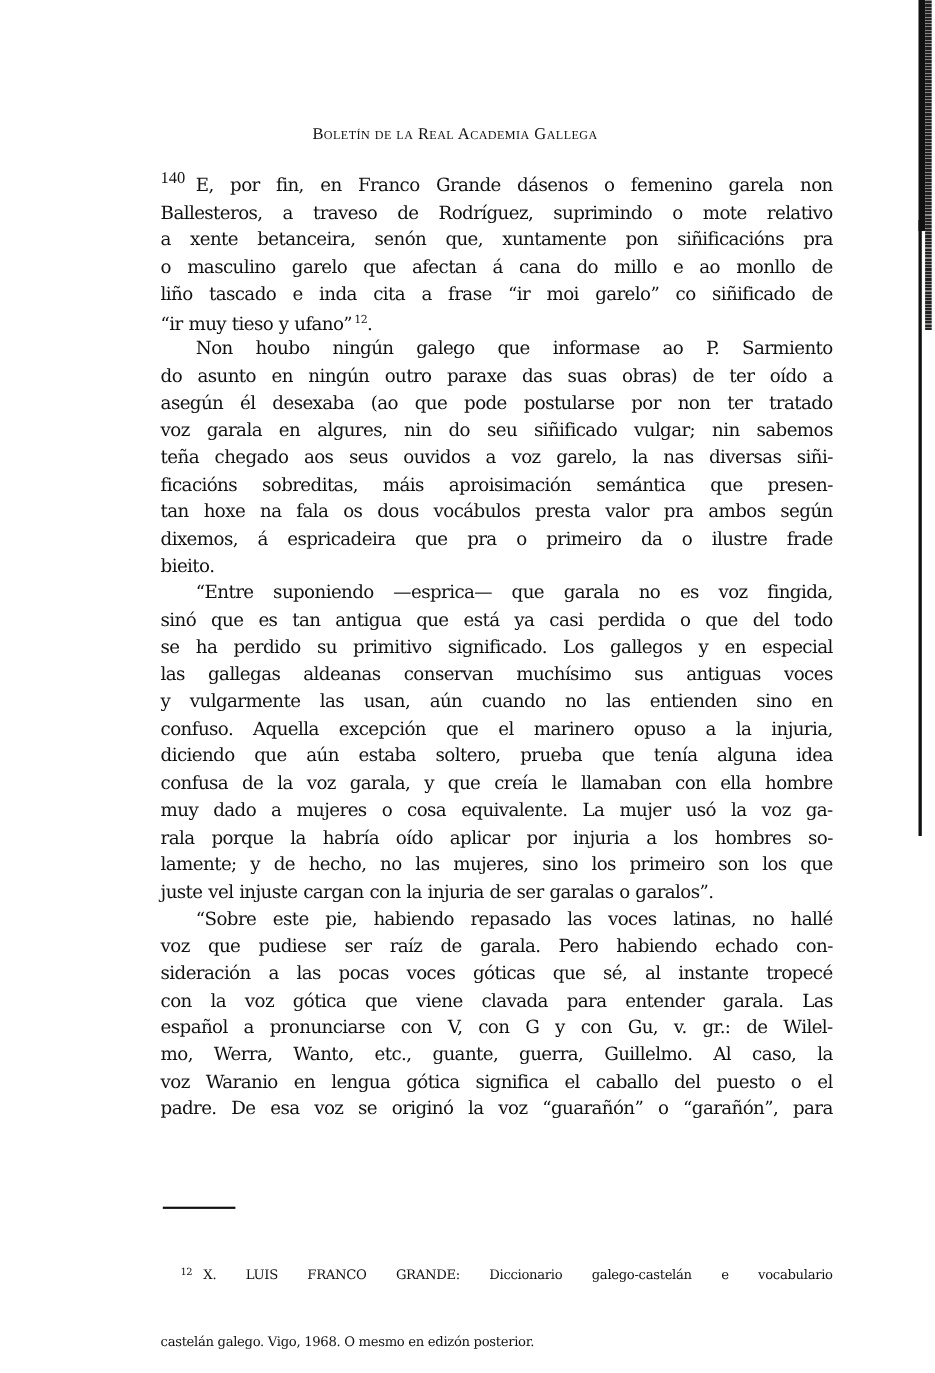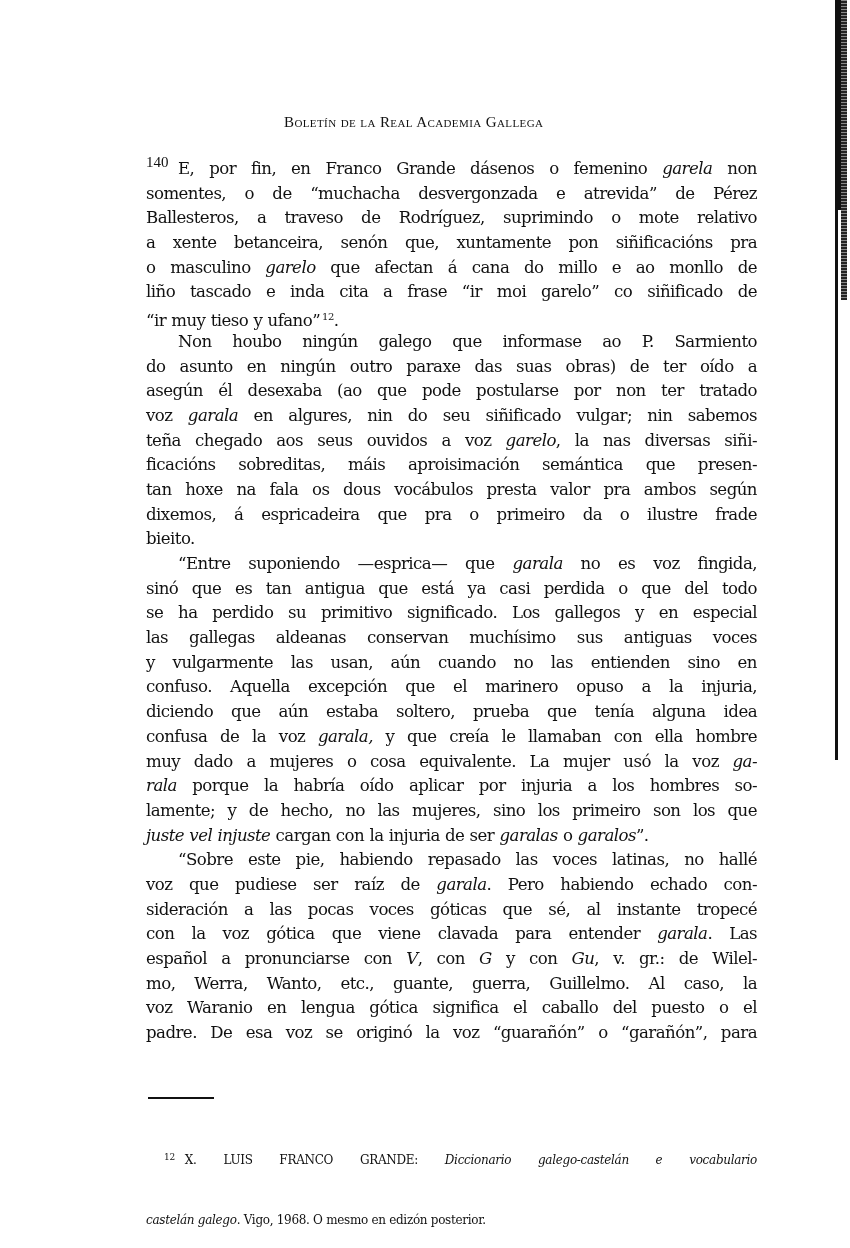--- a/index.html
+++ b/index.html
@@ -5,21 +5,21 @@
   html, body { margin: 0; padding: 0; background: #ffffff; }
   body { width: 850px; height: 1248px; position: relative; overflow: hidden; color: #111; font-family: "DejaVu Serif", "Liberation Serif", serif; }
   .page { position: absolute; left: 0; top: 0; width: 850px; height: 1248px; }
   .header { position: absolute; left: 146px; top: 114px; width: 612px; height: 20px; font-family: "Liberation Serif", serif; }
   .page-number { position: absolute; left: 0; top: 0; font-size: 15px; margin-top: 40px; }
   .running-title { position: absolute; left: 138px; top: 0; font-size: 15px; font-variant: small-caps; letter-spacing: 0.4px; }
   .body-text { position: absolute; left: 146px; top: 157px; width: 611px; font-family: "DejaVu Serif", serif; font-size: 16.6px; line-height: 24.7px; letter-spacing: -0.55px; word-spacing: 0.5px; }
   .line { display: block; white-space: nowrap; text-align: justify; text-align-last: justify; height: 24.7px; }
   .line.last { text-align-last: left; }
   .line.indent { padding-left: 32px; }
-  em, .it { font-style: italic; }
+  em, .it { }
   .footnote-rule { position: absolute; left: 148px; top: 1097px; width: 66px; height: 1.5px; background: #111; }
   .footnote { position: absolute; left: 146px; top: 1103px; width: 611px; font-family: "DejaVu Serif", serif; font-size: 12px; line-height: 17px; letter-spacing: -0.3px; }
   .footnote .line { height: 17px; margin-top: 46px; }
   .footnote .line.indent { padding-left: 18px; }
   .fn-mark { font-size: 9px; vertical-align: 4px; margin-right: 10px; }
   .ref-mark { font-size: 10px; vertical-align: 6px; margin-left: 2px; }
   .scan-edge { position: absolute; left: 835px; top: 0; width: 15px; height: 760px; }
   .edge-band-1 { position: absolute; left: 0; top: 0; width: 6px; height: 210px; background: #111; }
   .edge-band-2 { position: absolute; left: 6px; top: 0; width: 6px; height: 300px; background: repeating-linear-gradient(0deg, #222 0px, #222 2px, #888 2px, #888 3px); }
   .edge-line { position: absolute; left: 0; top: 200px; width: 3px; height: 560px; background: #111; }
@@ -29,21 +29,20 @@
 
 <div class="page">
 
   <div class="header">
     <span class="page-number">140</span>
     <span class="running-title">Boletín de la Real Academia Gallega</span>
   </div>
 
   <div class="body-text" id="body-text">
       <span class="line indent"><span>E, por fin, en Franco Grande dásenos o femenino </span><span class="it">garela</span><span> non</span></span>
-      <span class="line"><span>somentes, o de “muchacha desvergonzada e atrevida” de Pérez</span></span>
       <span class="line"><span>Ballesteros, a traveso de Rodríguez, suprimindo o mote relativo</span></span>
       <span class="line"><span>a xente betanceira, senón que, xuntamente pon siñificacións pra</span></span>
       <span class="line"><span>o masculino </span><span class="it">garelo</span><span> que afectan á cana do millo e ao monllo de</span></span>
       <span class="line"><span>liño tascado e inda cita a frase “ir moi garelo” co siñificado de</span></span>
       <span class="line last"><span>“ir muy tieso y ufano”</span><span class="ref-mark">12</span><span>.</span></span>
       <span class="line indent"><span>Non houbo ningún galego que informase ao P. Sarmiento</span></span>
       <span class="line"><span>do asunto en ningún outro paraxe das suas obras) de ter oído a</span></span>
       <span class="line"><span>asegún él desexaba (ao que pode postularse por non ter tratado</span></span>
       <span class="line"><span>voz </span><span class="it">garala</span><span> en algures, nin do seu siñificado vulgar; nin sabemos</span></span>
       <span class="line"><span>teña chegado aos seus ouvidos a voz </span><span class="it">garelo</span><span>, la nas diversas siñi-</span></span>

